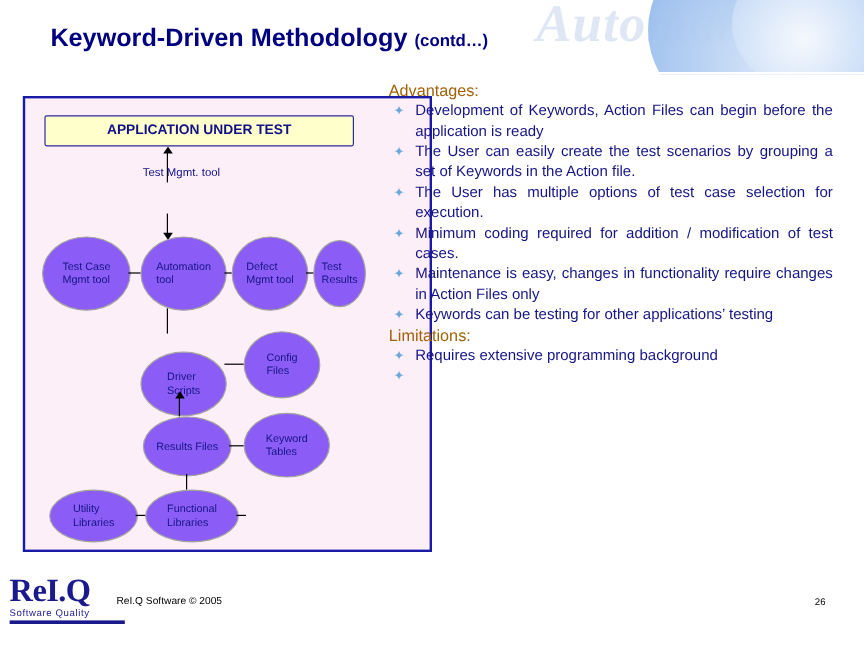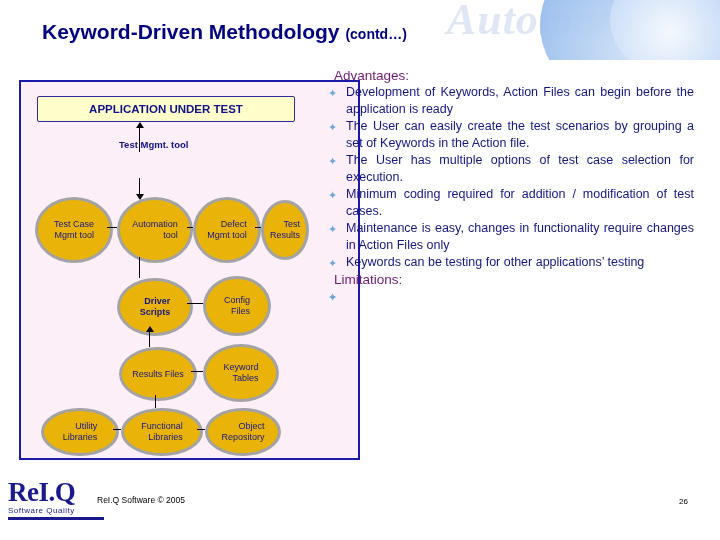--- a/index.html
+++ b/index.html
@@ -69,31 +69,31 @@
     display:flex;align-items:center;justify-content:center;
     background:#fde9f4;
   }
   .dg-aut{
     left:16px;top:14px;width:258px;height:26px;
     background:#ffffcc;border:1px solid #2b2b9c;
     font-size:11.5px;font-weight:bold;color:#101088;
     border-radius:2px;
   }
   .dg-label{
-    position:absolute;font-size:9.5px;font-weight:bold;color:#101088;
+    position:absolute;font-size:9.5px;font-weight:normal;color:#101088;
     white-space:nowrap;
     text-align:center;
   }
   .dg-tmt{left:98px;top:57px;}
 
   .dg-ellipse{
-    position:absolute;border:3px solid #a3a3a3;border-radius:50%;
-    background:#eab308;
+    position:absolute;border:1px solid #a3a3a3;border-radius:50%;
+    background:#8b5cf6;
     display:flex;align-items:center;justify-content:center;
-    text-align:right;font-size:9px;color:#151585;line-height:11px;
+    text-align:left;font-size:9px;color:#151585;line-height:11px;
   }
   .arrow{
     position:absolute;background:#000000;
   }
   .arrow-head{
     position:absolute;width:0;height:0;
   }
   .ah-up{
     border-left:4px solid transparent;border-right:4px solid transparent;
     border-bottom:6px solid #000;
@@ -101,21 +101,21 @@
   .ah-down{
     border-left:4px solid transparent;border-right:4px solid transparent;
     border-top:6px solid #000;
   }
 
   
   .content{
     position:absolute;left:322px;top:68px;width:372px;
   }
   .sect-head{
-    font-size:13.5px;color:#701a75;font-weight:normal;margin:0 0 1px 12px;
+    font-size:13.5px;color:#a16207;font-weight:normal;margin:0 0 1px 2px;
   }
   ul.bullets{
     list-style:none;margin:0;padding:0;
   }
   ul.bullets li{
     position:relative;
     padding-left:24px;
     font-size:12.5px;
     color:#151585;
     line-height:16.5px;
@@ -182,52 +182,51 @@
 
   <div class="dg-ellipse" style="left:14px;top:115px;width:72px;height:60px;">Test Case<br>Mgmt tool</div>
   <div class="dg-ellipse" style="left:96px;top:115px;width:70px;height:60px;">Automation<br>tool</div>
   <div class="dg-ellipse" style="left:172px;top:115px;width:62px;height:60px;">Defect<br>Mgmt tool</div>
   <div class="dg-ellipse" style="left:240px;top:118px;width:42px;height:54px;">Test<br>Results</div>
 
   <div class="arrow" style="left:86px;top:145px;width:10px;height:1px;"></div>
   <div class="arrow" style="left:166px;top:145px;width:6px;height:1px;"></div>
   <div class="arrow" style="left:234px;top:145px;width:6px;height:1px;"></div>
 
-  <div class="dg-ellipse" style="left:96px;top:196px;width:70px;height:52px;font-weight:bold;">Driver<br>Scripts</div>
+  <div class="dg-ellipse" style="left:96px;top:211px;width:70px;height:52px;">Driver<br>Scripts</div>
   <div class="dg-ellipse" style="left:182px;top:194px;width:62px;height:54px;">Config<br>Files</div>
   <div class="arrow" style="left:118px;top:175px;width:1px;height:21px;"></div>
   <div class="arrow" style="left:166px;top:221px;width:16px;height:1px;"></div>
 
   <div class="dg-ellipse" style="left:98px;top:265px;width:72px;height:48px;">Results Files</div>
   <div class="dg-ellipse" style="left:182px;top:262px;width:70px;height:52px;">Keyword<br>Tables</div>
   <div class="arrow" style="left:128px;top:248px;width:1px;height:17px;"></div>
   <div class="arrow-head ah-up" style="left:125px;top:244px;"></div>
   <div class="arrow" style="left:170px;top:289px;width:12px;height:1px;"></div>
 
   <div class="dg-ellipse" style="left:20px;top:326px;width:72px;height:42px;">Utility<br>Libraries</div>
   <div class="dg-ellipse" style="left:100px;top:326px;width:76px;height:42px;">Functional<br>Libraries</div>
-  <div class="dg-ellipse" style="left:184px;top:326px;width:70px;height:42px;">Object<br>Repository</div>
   <div class="arrow" style="left:134px;top:313px;width:1px;height:13px;"></div>
   <div class="arrow" style="left:92px;top:347px;width:8px;height:1px;"></div>
   <div class="arrow" style="left:176px;top:347px;width:8px;height:1px;"></div>
 </div>
 
 <div class="content">
   <div class="sect-head">Advantages:</div>
   <ul class="bullets">
     <li><span class="bl">✦</span><span>Development of Keywords, Action Files can begin before the application is ready</span></li>
     <li><span class="bl">✦</span><span>The User can easily create the test scenarios by grouping a set of Keywords in the Action file.</span></li>
     <li><span class="bl">✦</span><span>The User has multiple options of test case selection for execution.</span></li>
     <li><span class="bl">✦</span><span>Minimum coding required for addition / modification of test cases.</span></li>
     <li><span class="bl">✦</span><span>Maintenance is easy, changes in functionality require changes in Action Files only</span></li>
     <li><span class="bl">✦</span><span>Keywords can be testing for other applications’ testing</span></li>
   </ul>
   <div class="sect-head lim-head">Limitations:</div>
   <ul class="bullets lim">
-    <li><span class="bl">✦</span></li>
+    <li><span class="bl">✦</span><span>Requires extensive programming background</span></li>
     <li><span class="bl">✦</span></li>
   </ul>
 </div>
 
 <div class="footer-rule"></div>
 <div class="logo">
   <div class="logo-main">ReI.Q</div>
   <div class="logo-sub">Software Quality</div>
   <div class="logo-bar"></div>
 </div>

